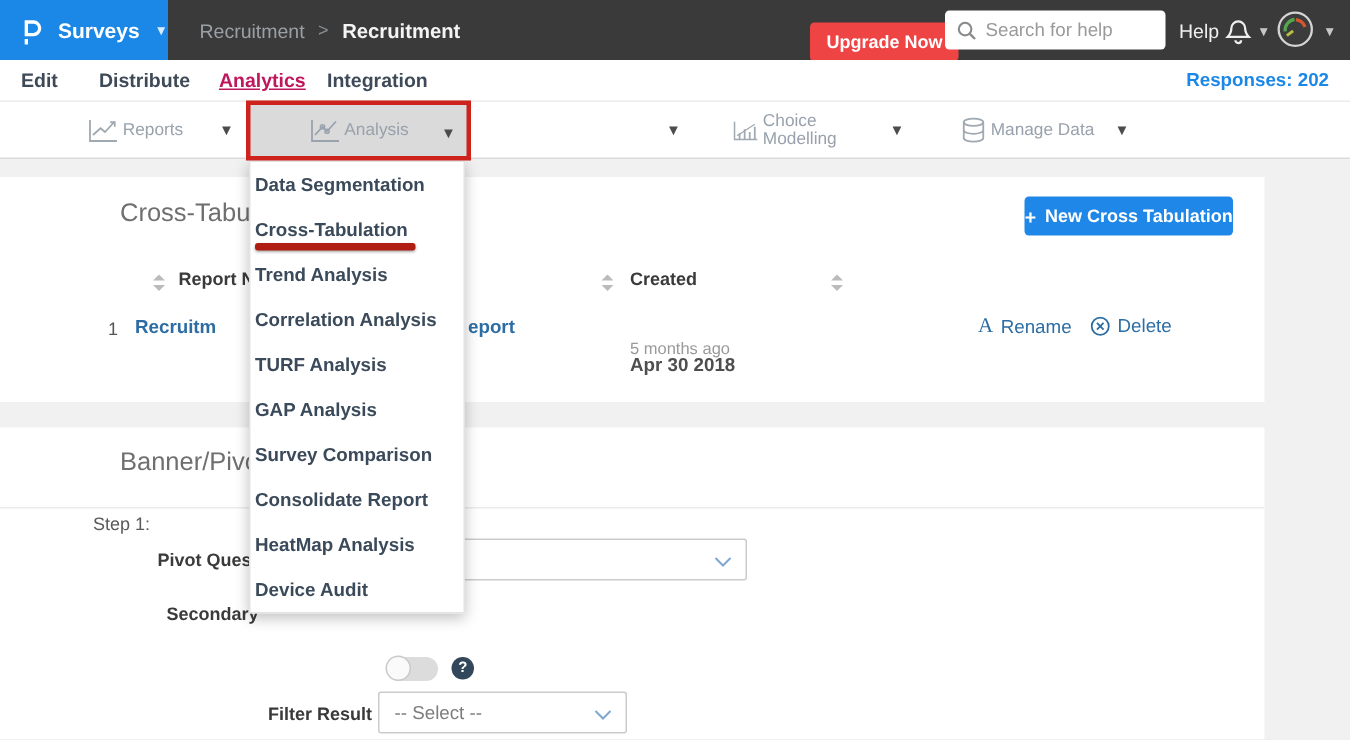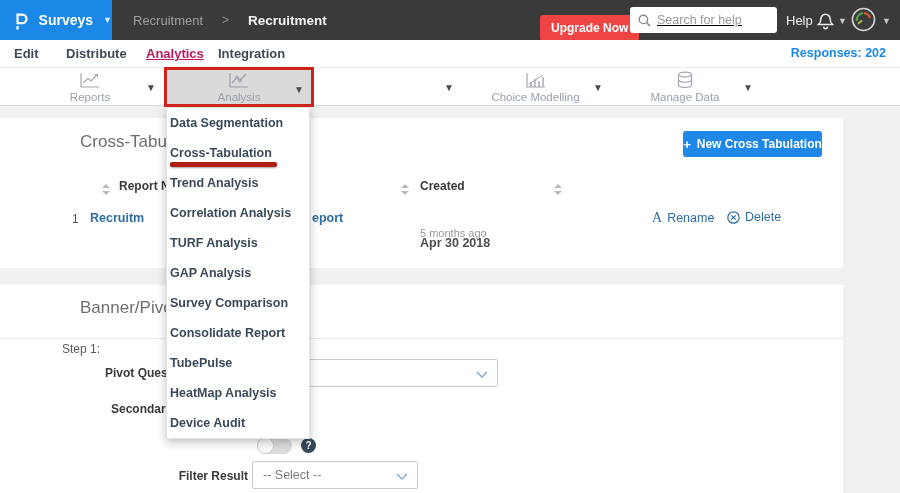--- a/index.html
+++ b/index.html
@@ -7,29 +7,29 @@
   .screen { position:relative; width:900px; height:493px; overflow:hidden;
             background:#f1f1f1; font-family:"Liberation Sans", sans-serif; }
 
   
   .topbar { position:absolute; left:0; top:0; width:900px; height:40px; background:#3a3a3a; }
   .logobox { position:absolute; left:0; top:0; width:112px; height:40px; background:#1b87e6;
              display:flex; align-items:center; padding-left:13px; gap:10px; cursor:pointer; }
   .logobox .product { color:#fff; font-size:14px; font-weight:700; }
   .caret { font-size:9px; line-height:1; }
   .logobox .caret { color:#d9ecff; }
-  .breadcrumb { position:absolute; left:133px; top:0; height:40px; display:flex; align-items:center; gap:19px; font-size:13px; }
+  .breadcrumb { position:absolute; left:133px; top:0; height:40px; display:flex; align-items:center; gap:9px; font-size:13px; }
   .bc-dim { color:#9aa0a5; }
   .bc-sep { color:#8b9096; font-size:12px; }
   .bc-cur { color:#f4f4f4; font-weight:700; font-size:13.5px; }
   .upgrade { position:absolute; left:540px; top:15px; height:26px; padding:0 11px;
              background:#ef4444; border:none; border-radius:3px; color:#fff;
              font-family:inherit; font-size:12px; font-weight:700; cursor:pointer; }
   .searchbox { position:absolute; left:630px; top:7px; width:147px; height:26px;
-               background:#fff; border-radius:3px; display:flex; align-items:center;text-decoration:underline; }
+               background:#fff; border-radius:3px; display:flex; align-items:center; }
   .searchbox svg { position:absolute; left:8px; top:7px; }
   .searchbox input { border:none; outline:none; background:transparent; width:100%; height:100%;
                      padding-left:27px; font-family:inherit; font-size:12.5px; color:#555; }
   .searchbox input::placeholder { color:#9a9a9a; }
   .helplink { position:absolute; left:786px; top:13px; color:#f0f0f0; font-size:13px; cursor:pointer; }
   .bellwrap { position:absolute; left:816px; top:9px; cursor:pointer; }
   .tb-caret { position:absolute; top:17px; color:#c7c7c7; cursor:pointer; }
   .avatarwrap { position:absolute; left:851px; top:7px; cursor:pointer; }
 
   
@@ -37,21 +37,21 @@
             border-bottom:1px solid #ececec; }
   .subnav .nav-item { position:absolute; top:0; line-height:27px; font-size:13px; font-weight:700;
                       color:#3e4a57; cursor:pointer; }
   .subnav .active { color:#be185d; text-decoration:underline; }
   .responses { position:absolute; right:14px; top:0; line-height:27px; font-size:12.5px;
                font-weight:700; color:#1b87e6; cursor:pointer; }
 
   
   .toolbar { position:absolute; left:0; top:68px; width:900px; height:38px; background:#fff;
              border-bottom:1px solid #dcdcdc; }
-  .tool { position:absolute; top:0; height:38px; display:flex; flex-direction:column;
+  .tool { position:absolute; top:0; height:38px; display:flex; flex-direction:row;
           align-items:center; justify-content:center; gap:2px; cursor:pointer; }
   .tool .t-label { font-size:11.5px; color:#98a1ac; }
   .tool-caret { position:absolute; top:14px; font-size:10px; color:#4c4c4c; cursor:pointer; }
   .tool-analysis { left:164px; top:-1px; width:150px; height:40px; background:#dadada;
                    border:3px solid #ce231c; z-index:6; }
 
   
   .card { position:absolute; left:0; width:843px; background:#fff; }
   .card1 { top:118px; height:150px; }
   .card2 { top:285px; height:208px; }
@@ -271,19 +271,18 @@
 
   <div class="menu">
     <div class="menu-item">Data Segmentation</div>
     <div class="menu-item">Cross-Tabulation</div>
     <div class="menu-item">Trend Analysis</div>
     <div class="menu-item">Correlation Analysis</div>
     <div class="menu-item">TURF Analysis</div>
     <div class="menu-item">GAP Analysis</div>
     <div class="menu-item">Survey Comparison</div>
     <div class="menu-item">Consolidate Report</div>
-    <div class="menu-item">TubePulse</div>
     <div class="menu-item">HeatMap Analysis</div>
     <div class="menu-item">Device Audit</div>
     <div class="red-underline"></div>
   </div>
 
 </div>
 
 </body></html>

